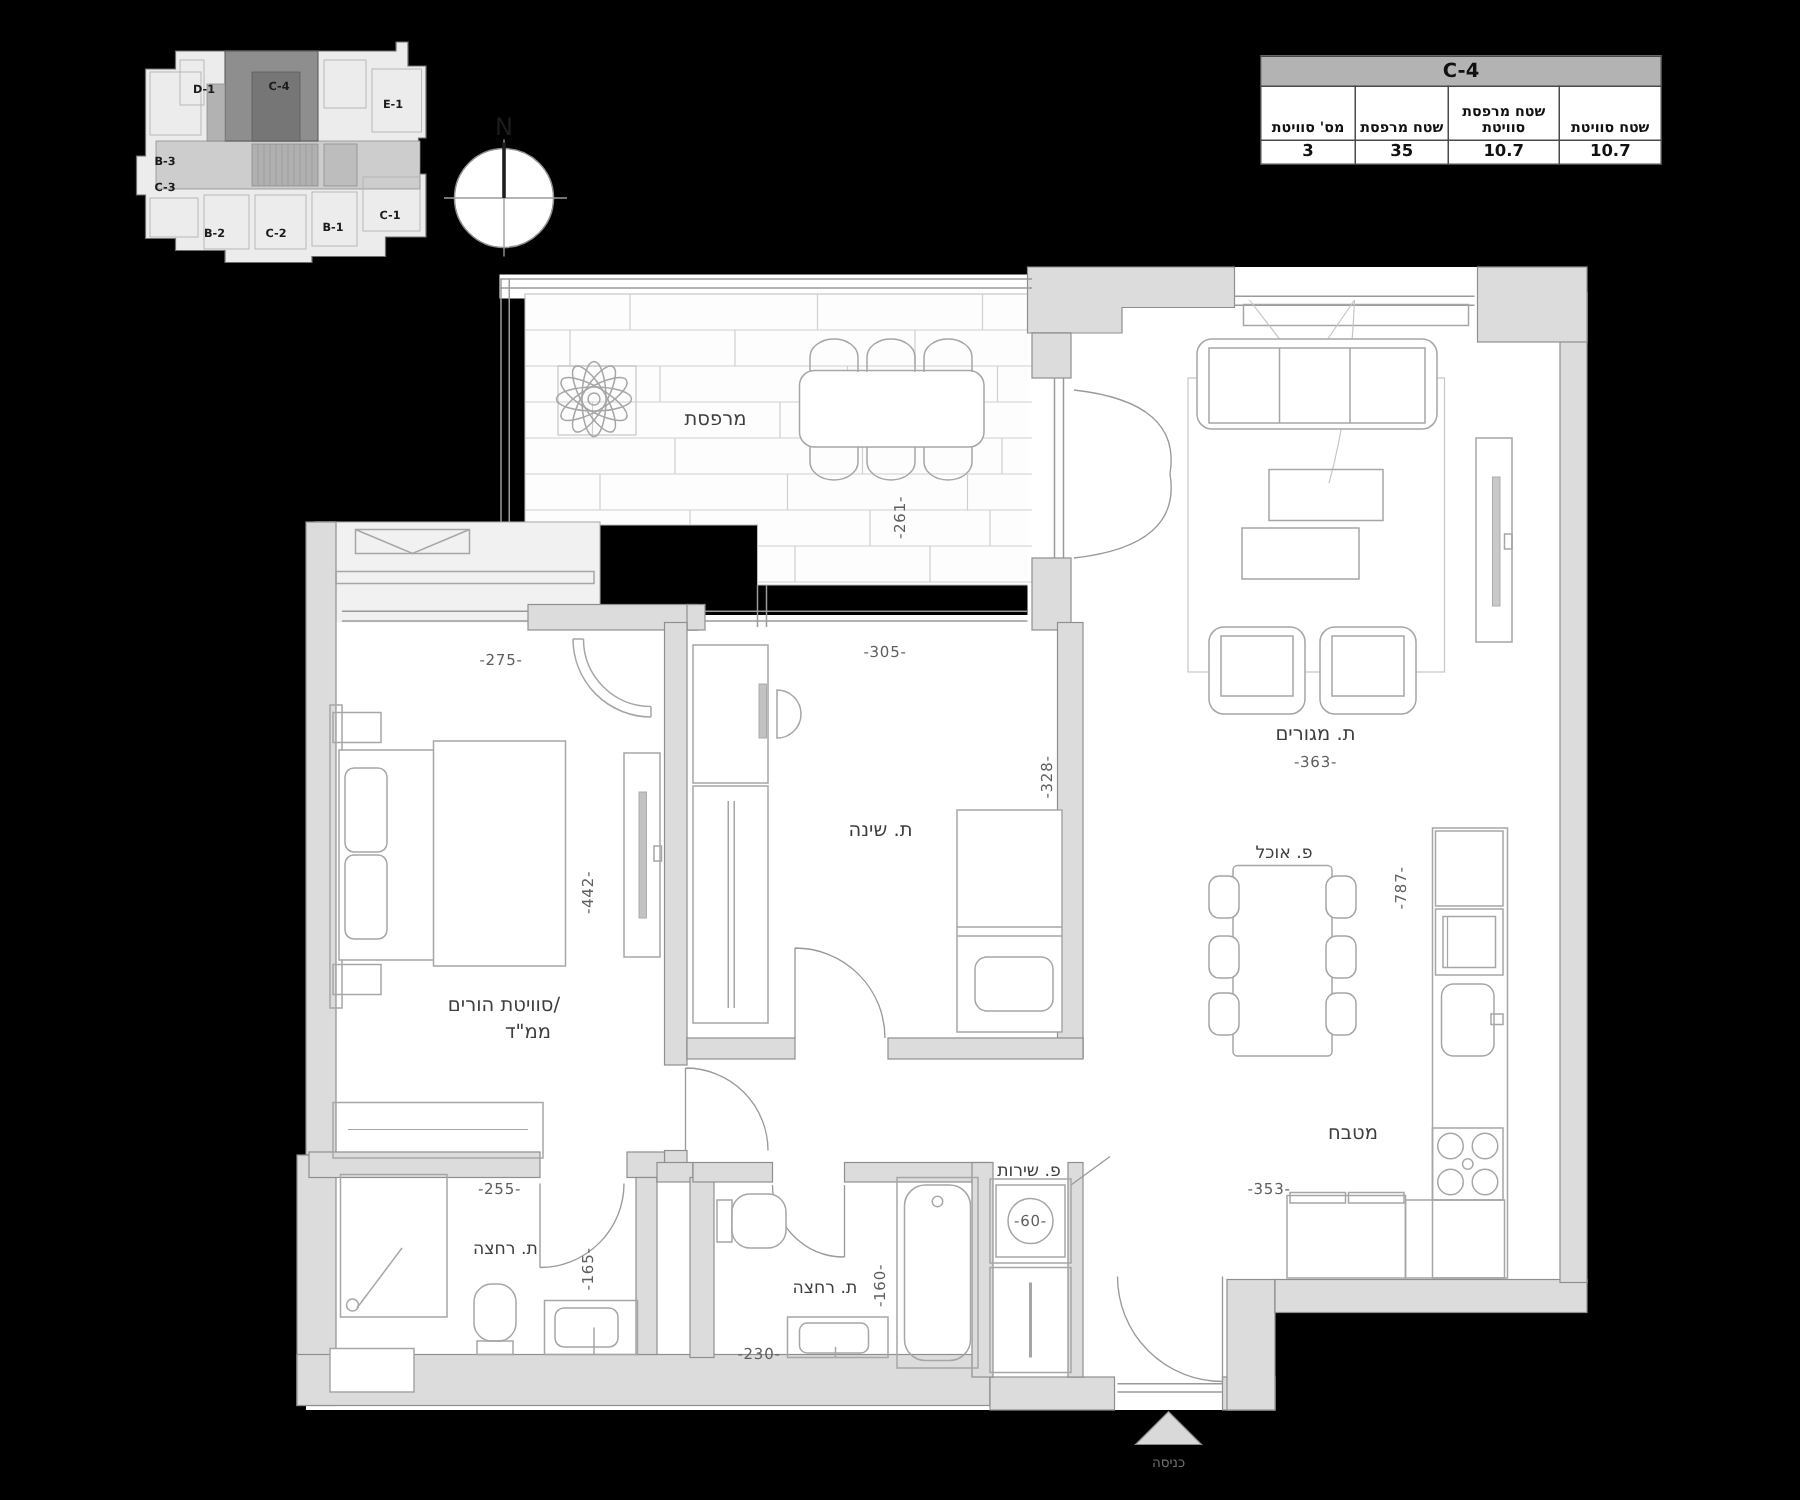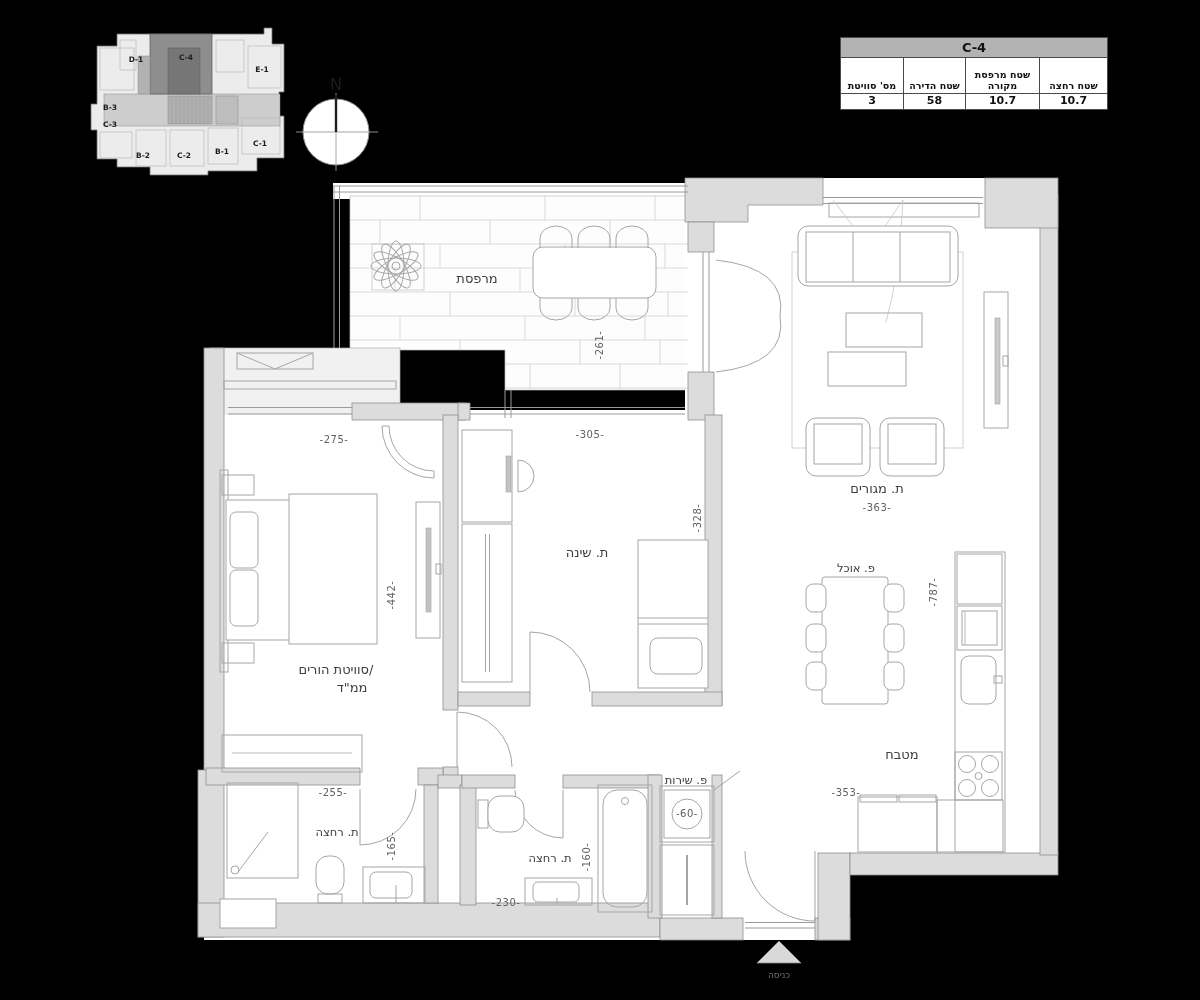--- a/index.html
+++ b/index.html
@@ -417,26 +417,26 @@
         <col style="width:62px">
         <col style="width:74px">
         <col style="width:68px">
       </colgroup>
   <tbody>
         <tr>
           <th class="tt" colspan="4">C-4</th>
         </tr>
   <tr class="labels">
     <td>מס' סוויטת</td>
-    <td>שטח הדירה</td>
-    <td>שטח מרפסת מקורה</td>
-    <td>שטח רחצה</td>
+    <td>שטח מרפסת</td>
+    <td>שטח מרפסת סוויטת</td>
+    <td>שטח סוויטת</td>
   </tr>
   <tr class="values">
     <td>3</td>
-    <td>58</td>
+    <td>35</td>
     <td>10.7</td>
     <td>10.7</td>
   </tr>
 </tbody>
     </table>
 
 </div>
 
 </body></html>

